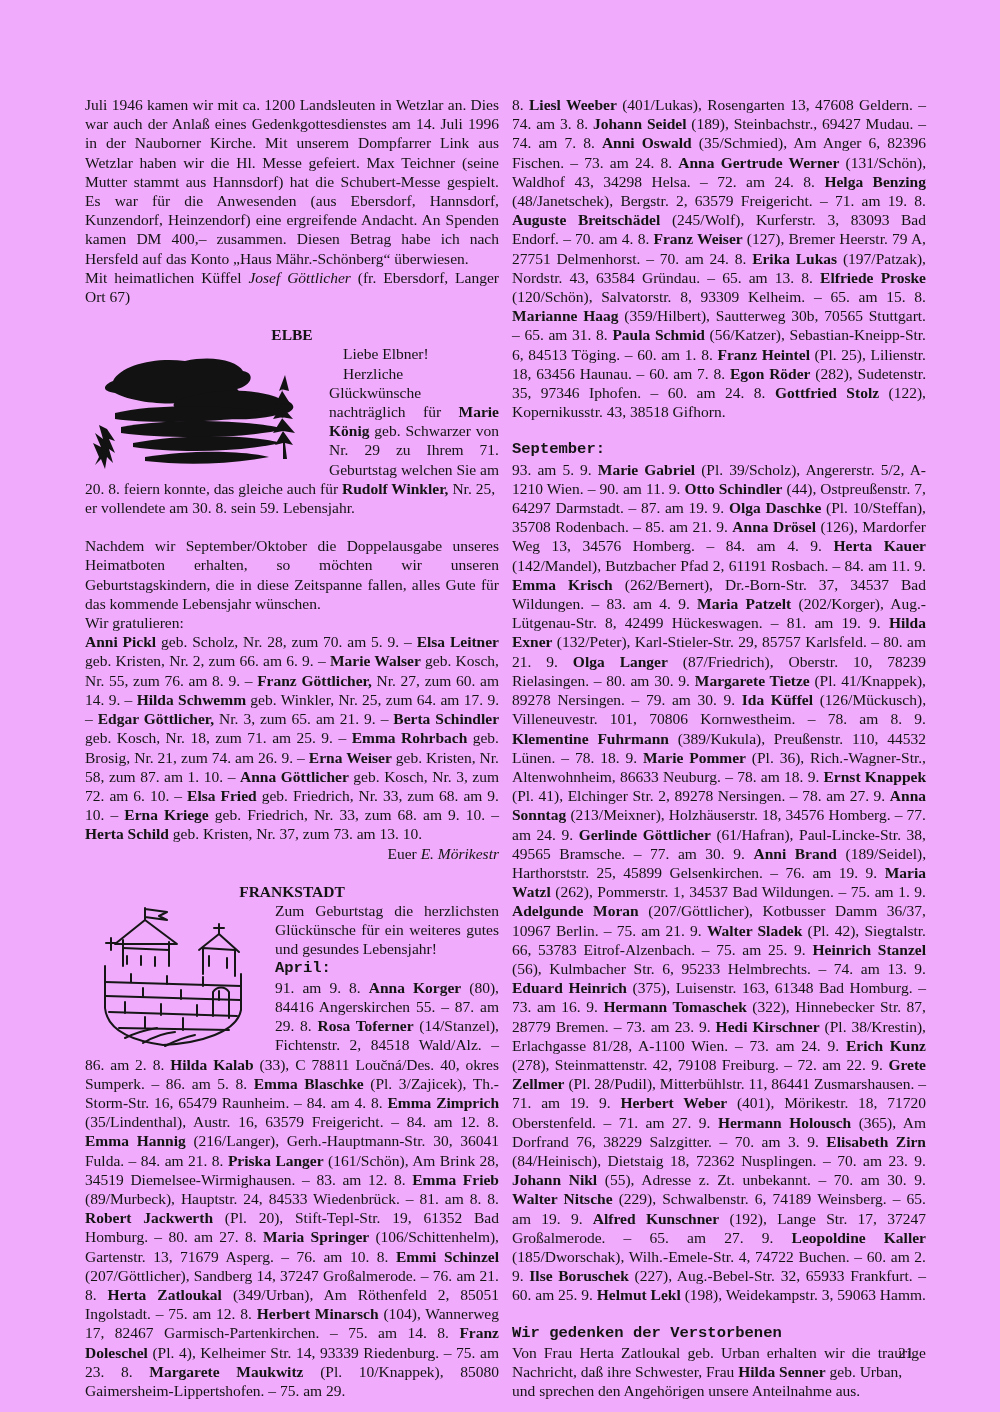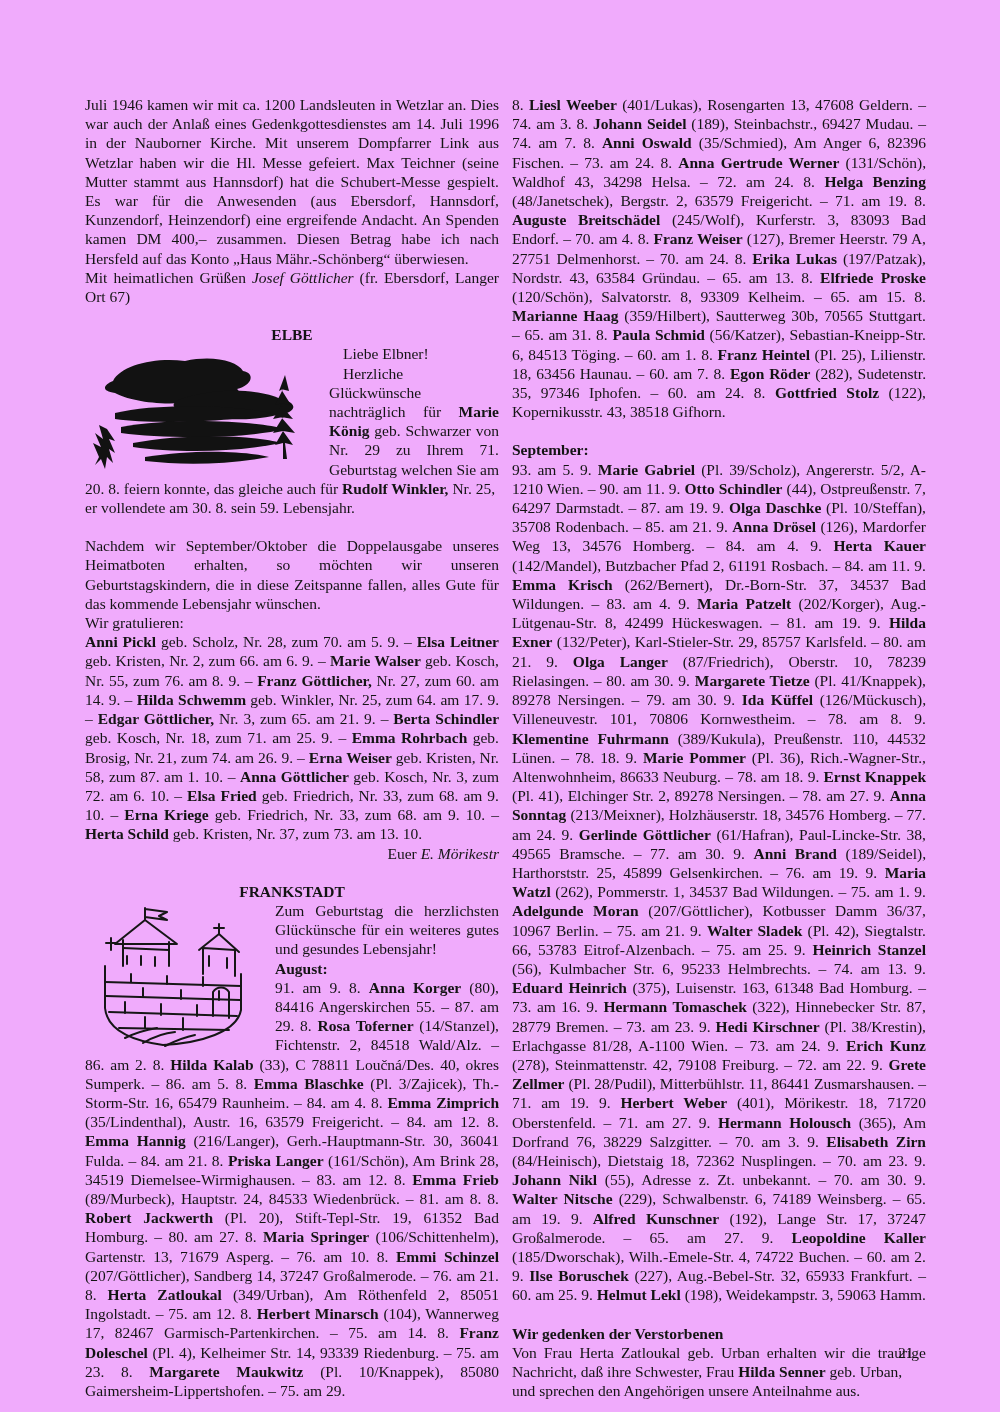--- a/index.html
+++ b/index.html
@@ -12,41 +12,41 @@
     position:absolute;top:95px;width:414px;
     font-size:15.5px;line-height:19.2px;text-align:justify;
     text-justify:inter-word;
   }
   .col-left{left:85px;}
   .col-right{left:512px;}
   p{margin:0;}
   .sec-heading{
     text-align:center;font-weight:bold;margin:0;
   }
-  .label-bold{font-weight:bold;}
+  .label-bold{font-weight:bold;font-family:Liberation Mono, monospace;}
   .indent p{text-indent:14px;}
   .mt-gap{margin-top:19px;}
   .sig{text-align:right;}
   .float-img{float:left;margin:3px 12px 2px 0;}
   .clear{clear:left;}
   .pagenum{
     position:absolute;left:898px;top:1344px;
     font-size:15.5px;
   }
   svg{display:block;}
 </style>
 </head>
 <body>
 
 <div class="page">
 
   <div class="col col-left">
 
     <p><span>Juli 1946 kamen wir mit ca. 1200 Landsleuten in Wetzlar an. Dies war auch der Anlaß eines Gedenkgottesdienstes am 14. Juli 1996 in der Nauborner Kirche. Mit unserem Dompfarrer Link aus Wetzlar haben wir die Hl. Messe gefeiert. Max Teichner (seine Mutter stammt aus Hannsdorf) hat die Schubert-Messe gespielt. Es war für die Anwesenden (aus Ebersdorf, Hannsdorf, Kunzendorf, Heinzendorf) eine ergreifende Andacht. An Spenden kamen DM 400,– zusammen. Diesen Betrag habe ich nach Hersfeld auf das Konto „Haus Mähr.-Schönberg“ überwiesen.</span></p>
-    <p><span>Mit heimatlichen Grüßen </span><span style="font-style: italic;">Josef Göttlicher</span><span> (fr. Ebersdorf, Langer Ort 67)</span></p>
+    <p><span>Mit heimatlichen Küffel </span><span style="font-style: italic;">Josef Göttlicher</span><span> (fr. Ebersdorf, Langer Ort 67)</span></p>
 
     <div class="mt-gap">
       <p class="sec-heading">ELBE</p>
       <div class="float-img">
 
         <svg width="232" height="126" viewBox="0 0 232 126" aria-hidden="true">
           <g fill="#121212" stroke="none">
             <path d="M28,34 C36,18 70,10 100,14 C128,8 152,14 158,24 C170,26 168,38 152,42 C160,48 140,56 112,54 C80,60 44,54 30,46 C16,44 18,38 28,34 Z"></path>
             <path d="M96,52 C130,40 176,42 196,52 C214,56 212,66 192,68 C160,76 112,72 96,64 C86,60 86,56 96,52 Z"></path>
             <path d="M30,66 C70,56 150,58 186,66 C160,74 70,78 30,72 Z"></path>
@@ -100,21 +100,21 @@
             <path d="M118,70 L118,44 L150,46 L150,72"></path>
             <path d="M114,46 L134,30 L154,48"></path>
             <path d="M134,30 L134,20 M129,24 L139,24"></path>
             <path d="M124,52 L124,62 M142,54 L142,64"></path>
 
             <path d="M128,112 L128,88 C132,82 140,82 144,88 L144,114"></path>
           </g>
         </svg>
       </div>
       <p>Zum Geburtstag die herzlichsten Glückünsche für ein weiteres gutes und gesundes Lebensjahr!</p>
-      <p class="label-bold">August:</p>
+      <p class="label-bold">April:</p>
       <p><span>91. am 9. 8. </span><span style="font-weight: bold;">Anna Korger</span><span> (80), 84416 Angerskirchen 55. – 87. am 29. 8. </span><span style="font-weight: bold;">Rosa Toferner</span><span> (14/Stanzel), Fichtenstr. 2, 84518 Wald/Alz. – 86. am 2. 8. </span><span style="font-weight: bold;">Hilda Kalab</span><span> (33), C 78811 Loučná/Des. 40, okres Sumperk. – 86. am 5. 8. </span><span style="font-weight: bold;">Emma Blaschke</span><span> (Pl. 3/Zajicek), Th.-Storm-Str. 16, 65479 Raunheim. – 84. am 4. 8. </span><span style="font-weight: bold;">Emma Zimprich</span><span> (35/Lindenthal), Austr. 16, 63579 Freigericht. – 84. am 12. 8. </span><span style="font-weight: bold;">Emma Hannig</span><span> (216/Langer), Gerh.-Hauptmann-Str. 30, 36041 Fulda. – 84. am 21. 8. </span><span style="font-weight: bold;">Priska Langer</span><span> (161/Schön), Am Brink 28, 34519 Diemelsee-Wirmighausen. – 83. am 12. 8. </span><span style="font-weight: bold;">Emma Frieb</span><span> (89/Murbeck), Hauptstr. 24, 84533 Wiedenbrück. – 81. am 8. 8. </span><span style="font-weight: bold;">Robert Jackwerth</span><span> (Pl. 20), Stift-Tepl-Str. 19, 61352 Bad Homburg. – 80. am 27. 8. </span><span style="font-weight: bold;">Maria Springer</span><span> (106/Schittenhelm), Gartenstr. 13, 71679 Asperg. – 76. am 10. 8. </span><span style="font-weight: bold;">Emmi Schinzel</span><span> (207/Göttlicher), Sandberg 14, 37247 Großalmerode. – 76. am 21. 8. </span><span style="font-weight: bold;">Herta Zatloukal</span><span> (349/Urban), Am Röthenfeld 2, 85051 Ingolstadt. – 75. am 12. 8. </span><span style="font-weight: bold;">Herbert Minarsch</span><span> (104), Wannerweg 17, 82467 Garmisch-Partenkirchen. – 75. am 14. 8. </span><span style="font-weight: bold;">Franz Doleschel</span><span> (Pl. 4), Kelheimer Str. 14, 93339 Riedenburg. – 75. am 23. 8. </span><span style="font-weight: bold;">Margarete Maukwitz</span><span> (Pl. 10/Knappek), 85080 Gaimersheim-Lippertshofen. – 75. am 29.</span></p>
     </div>
 
   </div>
 
   <div class="col col-right">
 
     <p><span>8. </span><span style="font-weight: bold;">Liesl Weeber</span><span> (401/Lukas), Rosengarten 13, 47608 Geldern. – 74. am 3. 8. </span><span style="font-weight: bold;">Johann Seidel</span><span> (189), Steinbachstr., 69427 Mudau. – 74. am 7. 8. </span><span style="font-weight: bold;">Anni Oswald</span><span> (35/Schmied), Am Anger 6, 82396 Fischen. – 73. am 24. 8. </span><span style="font-weight: bold;">Anna Gertrude Werner</span><span> (131/Schön), Waldhof 43, 34298 Helsa. – 72. am 24. 8. </span><span style="font-weight: bold;">Helga Benzing</span><span> (48/Janetschek), Bergstr. 2, 63579 Freigericht. – 71. am 19. 8. </span><span style="font-weight: bold;">Auguste Breitschädel</span><span> (245/Wolf), Kurferstr. 3, 83093 Bad Endorf. – 70. am 4. 8. </span><span style="font-weight: bold;">Franz Weiser</span><span> (127), Bremer Heerstr. 79 A, 27751 Delmenhorst. – 70. am 24. 8. </span><span style="font-weight: bold;">Erika Lukas</span><span> (197/Patzak), Nordstr. 43, 63584 Gründau. – 65. am 13. 8. </span><span style="font-weight: bold;">Elfriede Proske</span><span> (120/Schön), Salvatorstr. 8, 93309 Kelheim. – 65. am 15. 8. </span><span style="font-weight: bold;">Marianne Haag</span><span> (359/Hilbert), Sautterweg 30b, 70565 Stuttgart. – 65. am 31. 8. </span><span style="font-weight: bold;">Paula Schmid</span><span> (56/Katzer), Sebastian-Kneipp-Str. 6, 84513 Töging. – 60. am 1. 8. </span><span style="font-weight: bold;">Franz Heintel</span><span> (Pl. 25), Lilienstr. 18, 63456 Haunau. – 60. am 7. 8. </span><span style="font-weight: bold;">Egon Röder</span><span> (282), Sudetenstr. 35, 97346 Iphofen. – 60. am 24. 8. </span><span style="font-weight: bold;">Gottfried Stolz</span><span> (122), Kopernikusstr. 43, 38518 Gifhorn.</span></p>
 
     <p class="label-bold mt-gap">September:</p>

